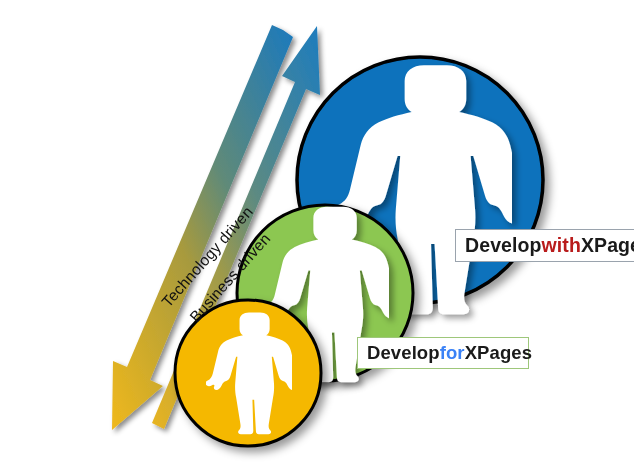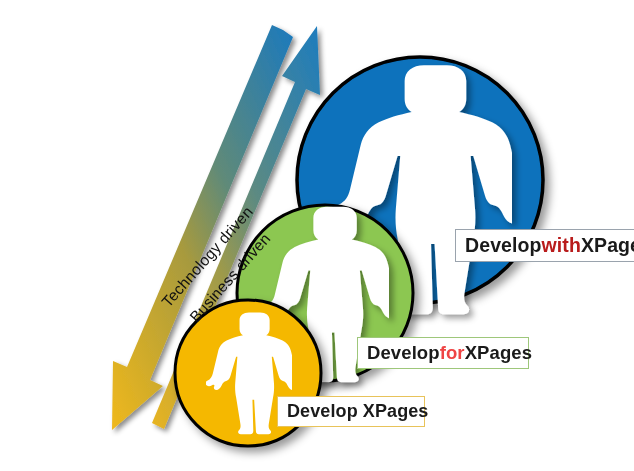--- a/index.html
+++ b/index.html
@@ -235,21 +235,18 @@
   <div class="axis-caption" id="caption-business">Business driven</div>
 
   <div class="label-box" id="label-blue" style="border-color: rgb(154, 163, 173);">
     <span class="seg">Develop </span>
       <span class="seg" id="seg-blue-accent" style="color: #b91c1c;">with</span>
       <span class="seg"> XPages</span>
   </div>
 
   <div class="label-box" id="label-green" style="border-color: rgb(158, 199, 122);">
     <span class="seg">Develop </span>
-      <span class="seg" id="seg-green-accent" style="color: #ef4444;">for</span>
+      <span class="seg" id="seg-green-accent" style="color: #3b82f6;">for</span>
       <span class="seg"> XPages</span>
   </div>
 
-  <div class="label-box" id="label-gold" style="border-color: rgb(232, 195, 90);">
-    <span class="seg">Develop XPages</span>
-  </div>
 
 </div>
 
 </body></html>

